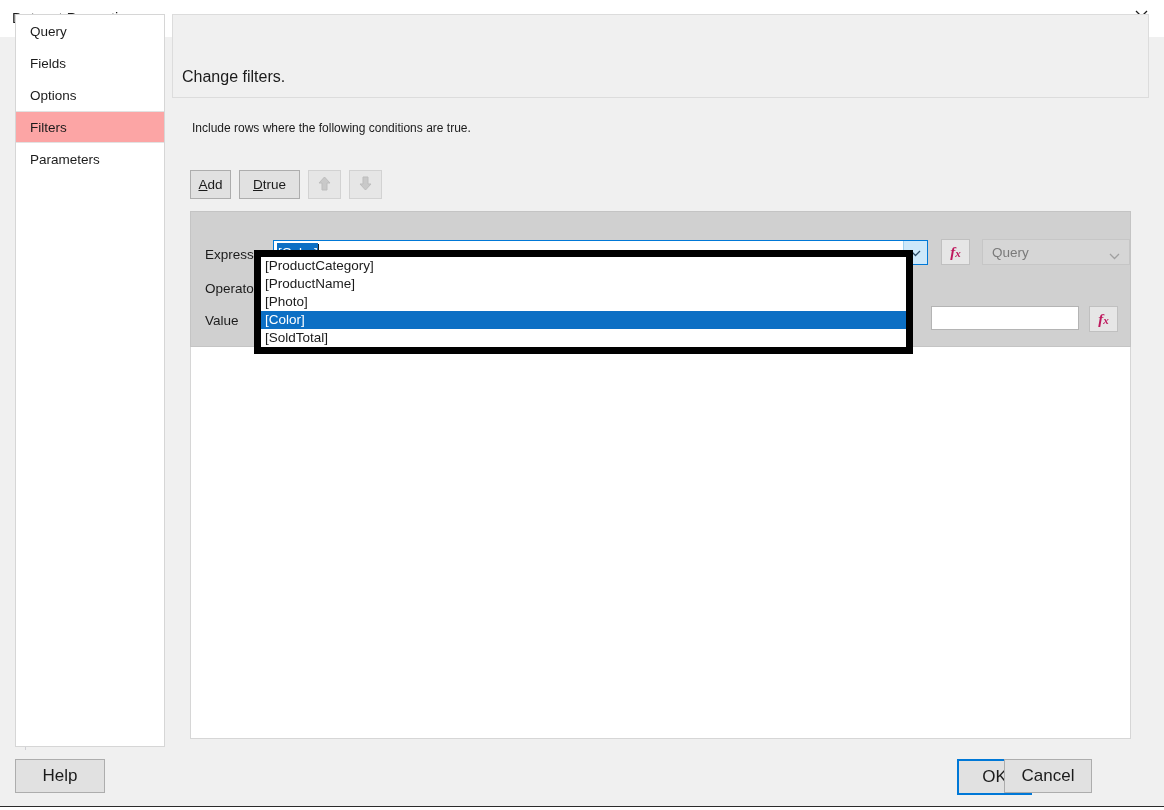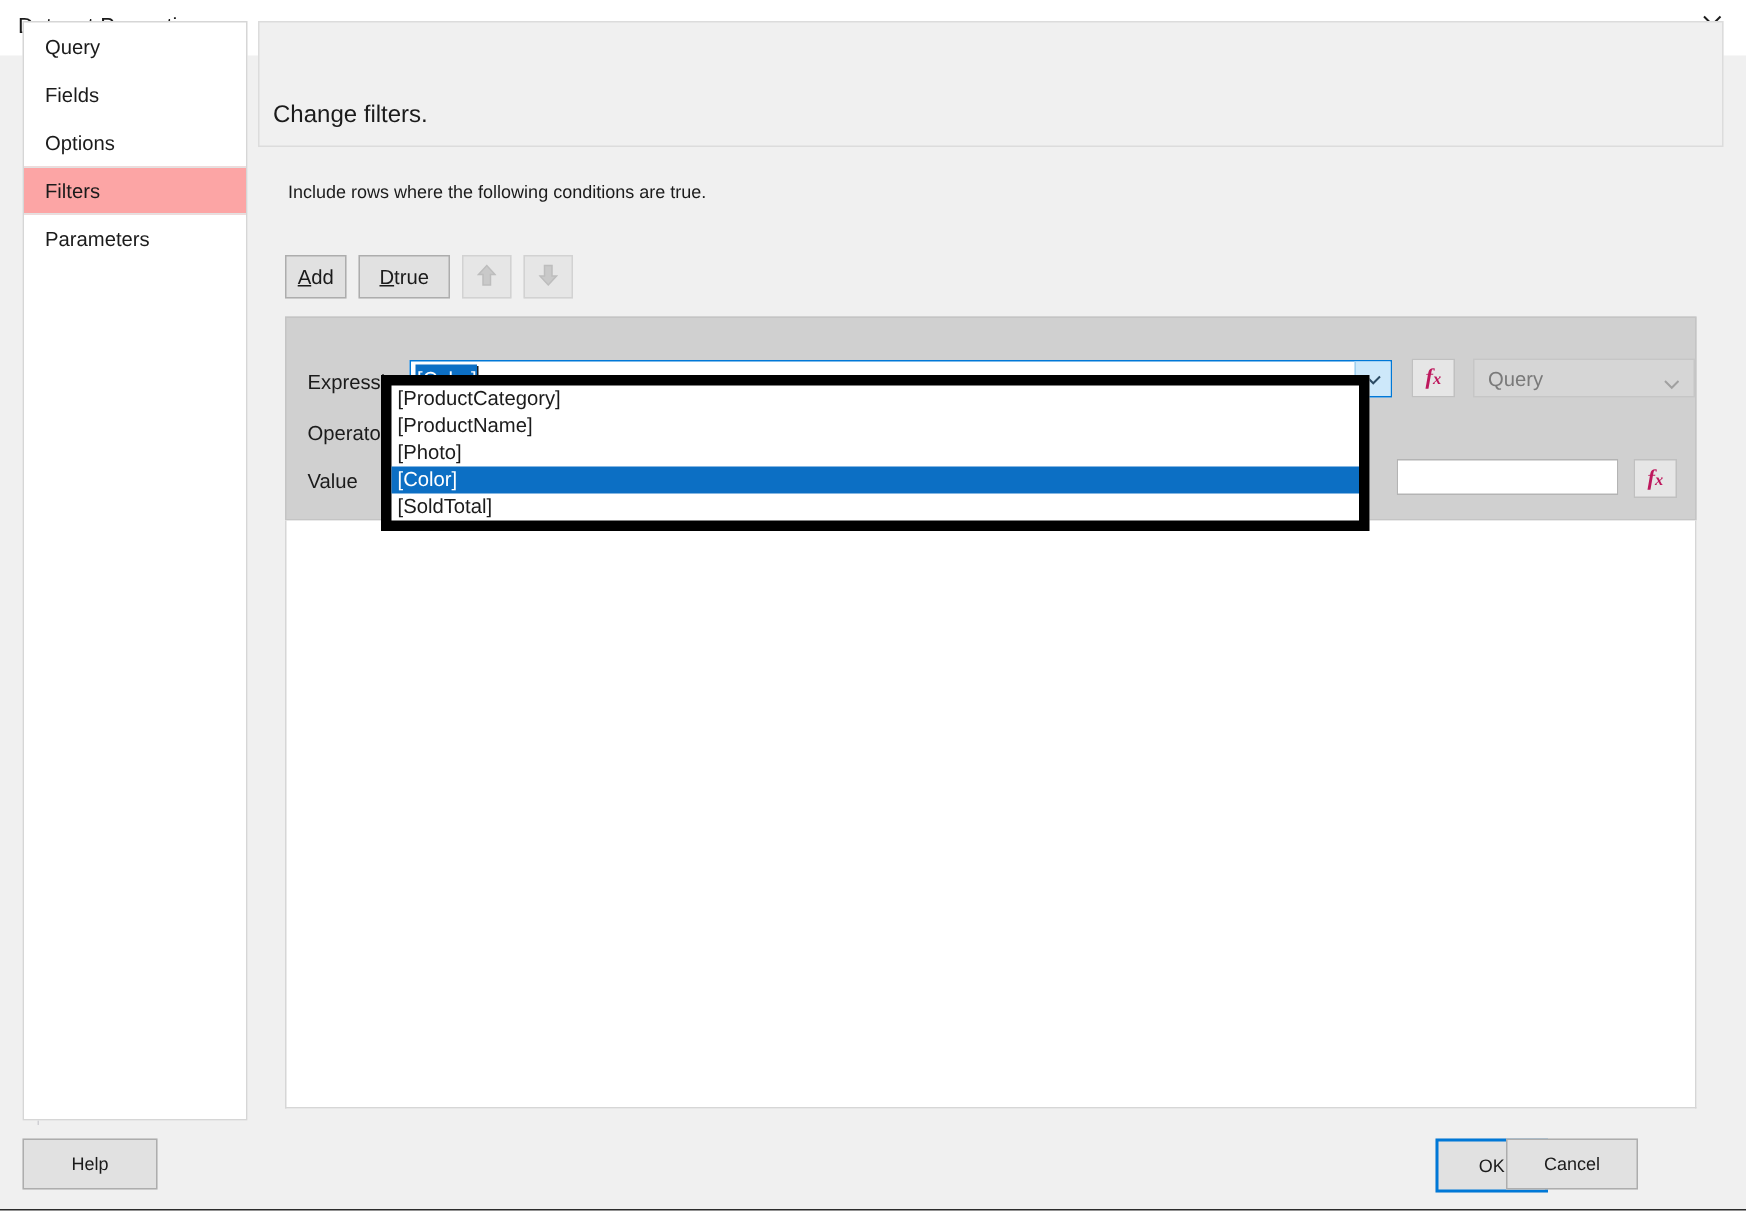--- a/index.html
+++ b/index.html
@@ -298,21 +298,21 @@
     width: 1164px;
     height: 60px;
     background: #f0f0f0;
     border-top: 1px solid #f0f0f0;
   }
   .footer-btn {
     position: absolute;
     background: #e1e1e1;
     border: 1px solid #adadad;
     font-family: "Liberation Sans", sans-serif;
-    font-size: 12px;
+    font-size: 17px;
     color: #1b1b1b;
     cursor: default;
     box-sizing: border-box;
     display: flex;
     align-items: center;
     justify-content: center;
     padding: 16px;
   }
   .btn-help   { left: 15px;  top: 8px; width: 90px;  height: 30px; }
   .btn-ok     { left: 957px; top: 8px; width: 75px;  height: 30px; border: 2px solid #0078d7; background: #e1e1e1; }

